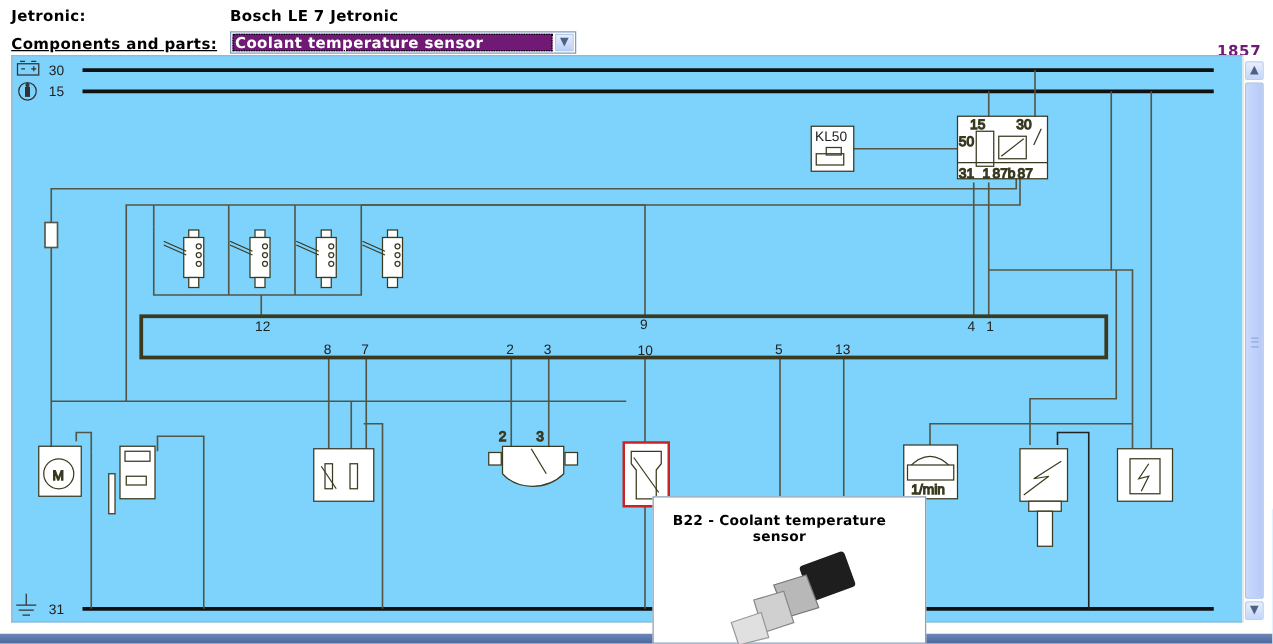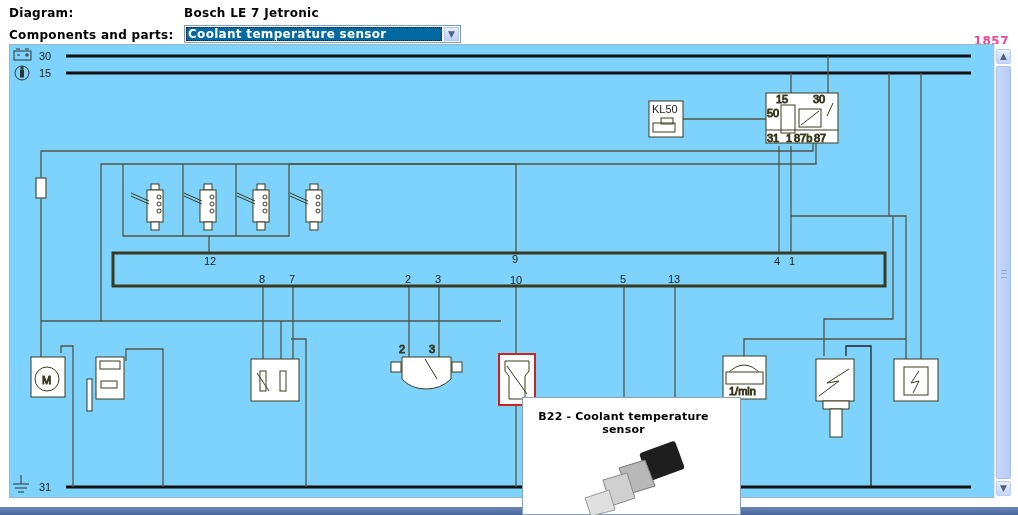--- a/index.html
+++ b/index.html
@@ -1,41 +1,41 @@
 <!DOCTYPE html>
 <html><head>
 <meta charset="utf-8">
 <style>
   html, body { margin:0; padding:0; background:#ffffff; }
   body { width:1018px; height:515px; position:relative; overflow:hidden; font-family:"DejaVu Sans", sans-serif; }
   .lbl { position:absolute; font-size:12px; font-weight:bold; color:#000; letter-spacing:0.3px; }
   #diagram-label { left:9px; top:6px; }
   #diagram-value { left:184px; top:6px; }
-  #components-label { left:9px; top:28px; }
+  #components-label { left:9px; top:28px;text-decoration:underline; }
   .select { position:absolute; left:184px; top:25px; width:277px; height:18px; border:1px solid #7f9db9; background:#fff; box-sizing:border-box; }
-  .select .val { position:absolute; left:1px; top:1px; right:18px; bottom:1px; background:#0369a1; color:#fff; font-size:12px; font-weight:bold; line-height:14px; padding-left:2px; outline:1px dotted #000; outline-offset:-1px; letter-spacing:0.3px; }
+  .select .val { position:absolute; left:1px; top:1px; right:18px; bottom:1px; background:#701a75; color:#fff; font-size:12px; font-weight:bold; line-height:14px; padding-left:2px; outline:1px dotted #000; outline-offset:-1px; letter-spacing:0.3px; }
   .select .btn { position:absolute; right:1px; top:1px; width:15px; height:14px; background:linear-gradient(#e6eefc,#b9d0f7); border:1px solid #b4c8f0; box-sizing:border-box; color:#4d6185; font-size:9px; line-height:12px; text-align:center; }
-  #diagram-id { position:absolute; right:9px; top:34px; font-size:12px; font-weight:bold; color:#ec4899; letter-spacing:0.5px; }
+  #diagram-id { position:absolute; right:9px; top:34px; font-size:12px; font-weight:bold; color:#701a75; letter-spacing:0.5px; }
   .canvas { position:absolute; left:9px; top:44px; width:985px; height:454px; border:1px solid #a0b4c8; border-right:none; box-sizing:border-box; background:#7dd3fc; overflow:hidden; }
   .vscroll { position:absolute; left:994px; top:44px; width:17px; height:454px; background:#fdfdfb; border-left:1px solid #e0e0e0; box-sizing:border-box; }
   .vscroll .arrow { position:absolute; left:1px; width:15px; height:15px; background:linear-gradient(#e8eefc,#c3d5fb); border:1px solid #b9cdf5; box-sizing:border-box; color:#4d6185; font-size:9px; text-align:center; line-height:13px; border-radius:2px; }
   .vscroll .up { top:5px; }
   .vscroll .down { bottom:2px; }
   .vscroll .thumb { position:absolute; left:1px; top:22px; width:15px; bottom:19px; background:linear-gradient(90deg,#c9d8fb,#b7cbf8); border:1px solid #a8bff2; box-sizing:border-box; border-radius:2px; }
   .vscroll .grip { position:absolute; left:4px; top:50%; width:6px; height:6px; margin-top:-3px; border-top:1px solid #8fa8e0; border-bottom:1px solid #8fa8e0; }
   .vscroll .grip:after { content:""; position:absolute; left:0; top:2px; width:6px; border-top:1px solid #8fa8e0; }
   .bottom-bar { position:absolute; left:0; top:507px; width:1018px; height:8px; background:linear-gradient(#6c86b8,#4a679e); }
   svg text { font-family:"Liberation Sans", sans-serif; font-size:11px; fill:#222; }
   .tooltip { position:absolute; left:522px; top:397px; width:219px; height:118px; background:#fff; border:1px solid #8aa0b8; box-sizing:border-box; }
   .tooltip .title { position:absolute; left:0; right:16px; top:12px; text-align:center; font-size:11px; font-weight:bold; color:#000; line-height:13px; letter-spacing:0.2px; }
 </style>
 </head>
 <body>
 
-<div class="lbl" id="diagram-label">Diagram:</div>
+<div class="lbl" id="diagram-label">Jetronic:</div>
 <div class="lbl" id="diagram-value">Bosch LE 7 Jetronic</div>
 <div class="lbl" id="components-label">Components and parts:</div>
 <div class="select">
   <div class="val">Coolant temperature sensor</div>
   <div class="btn">▼</div>
 </div>
 <div id="diagram-id">1857</div>
 
 <div class="canvas">
   <svg width="985" height="454" viewBox="9 44 985 454" xmlns="http://www.w3.org/2000/svg">

